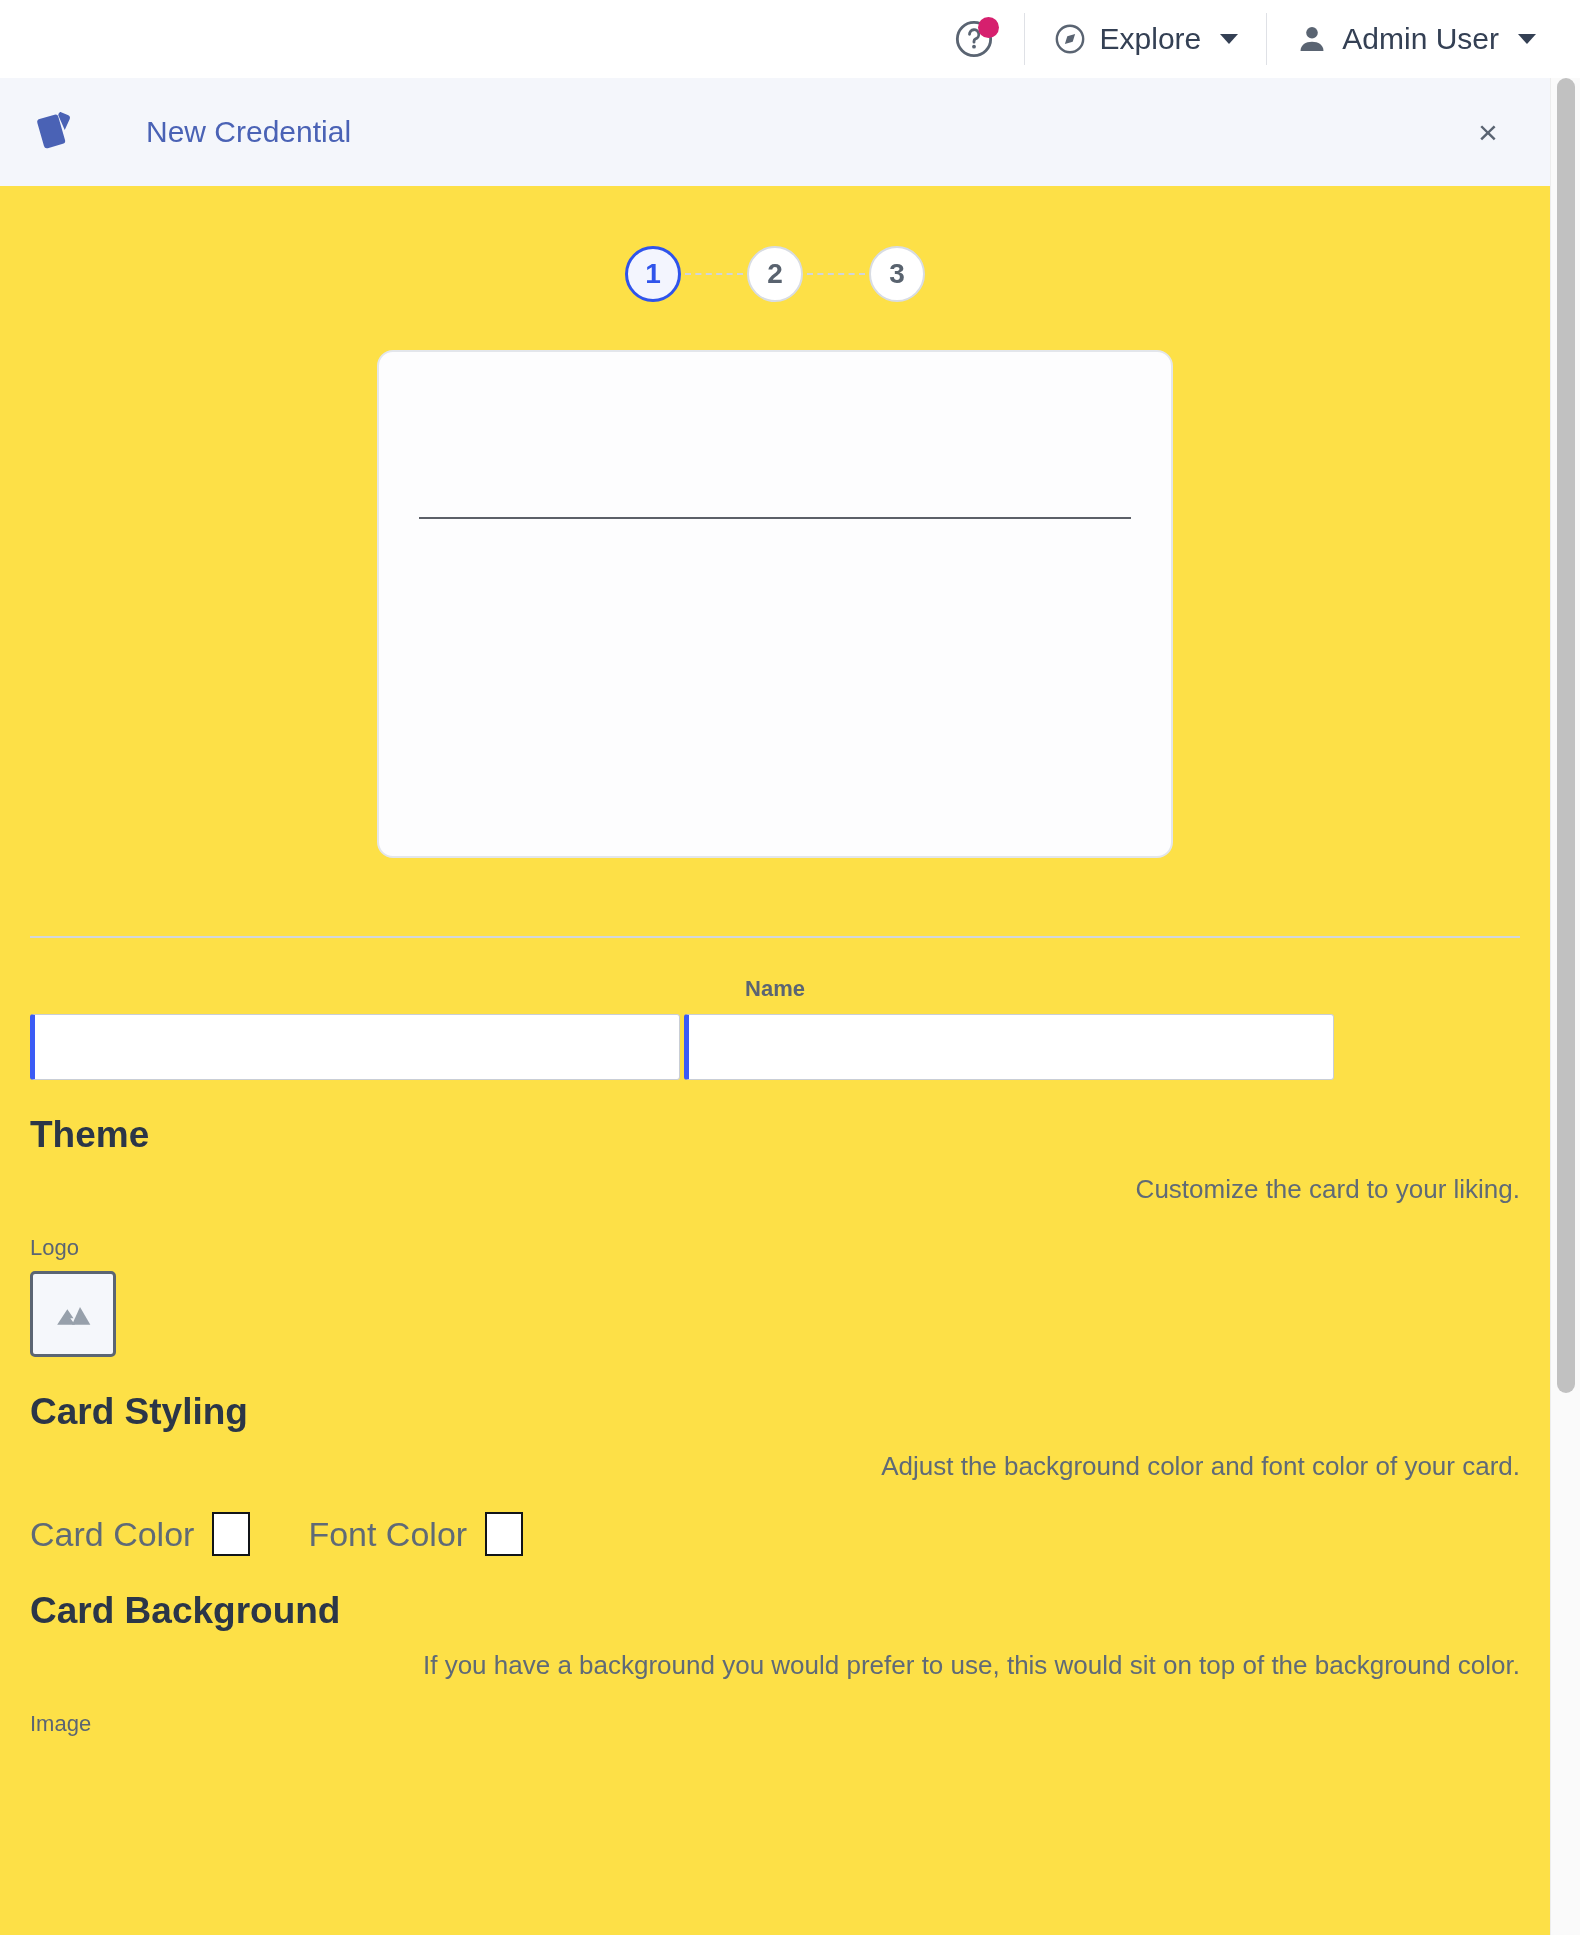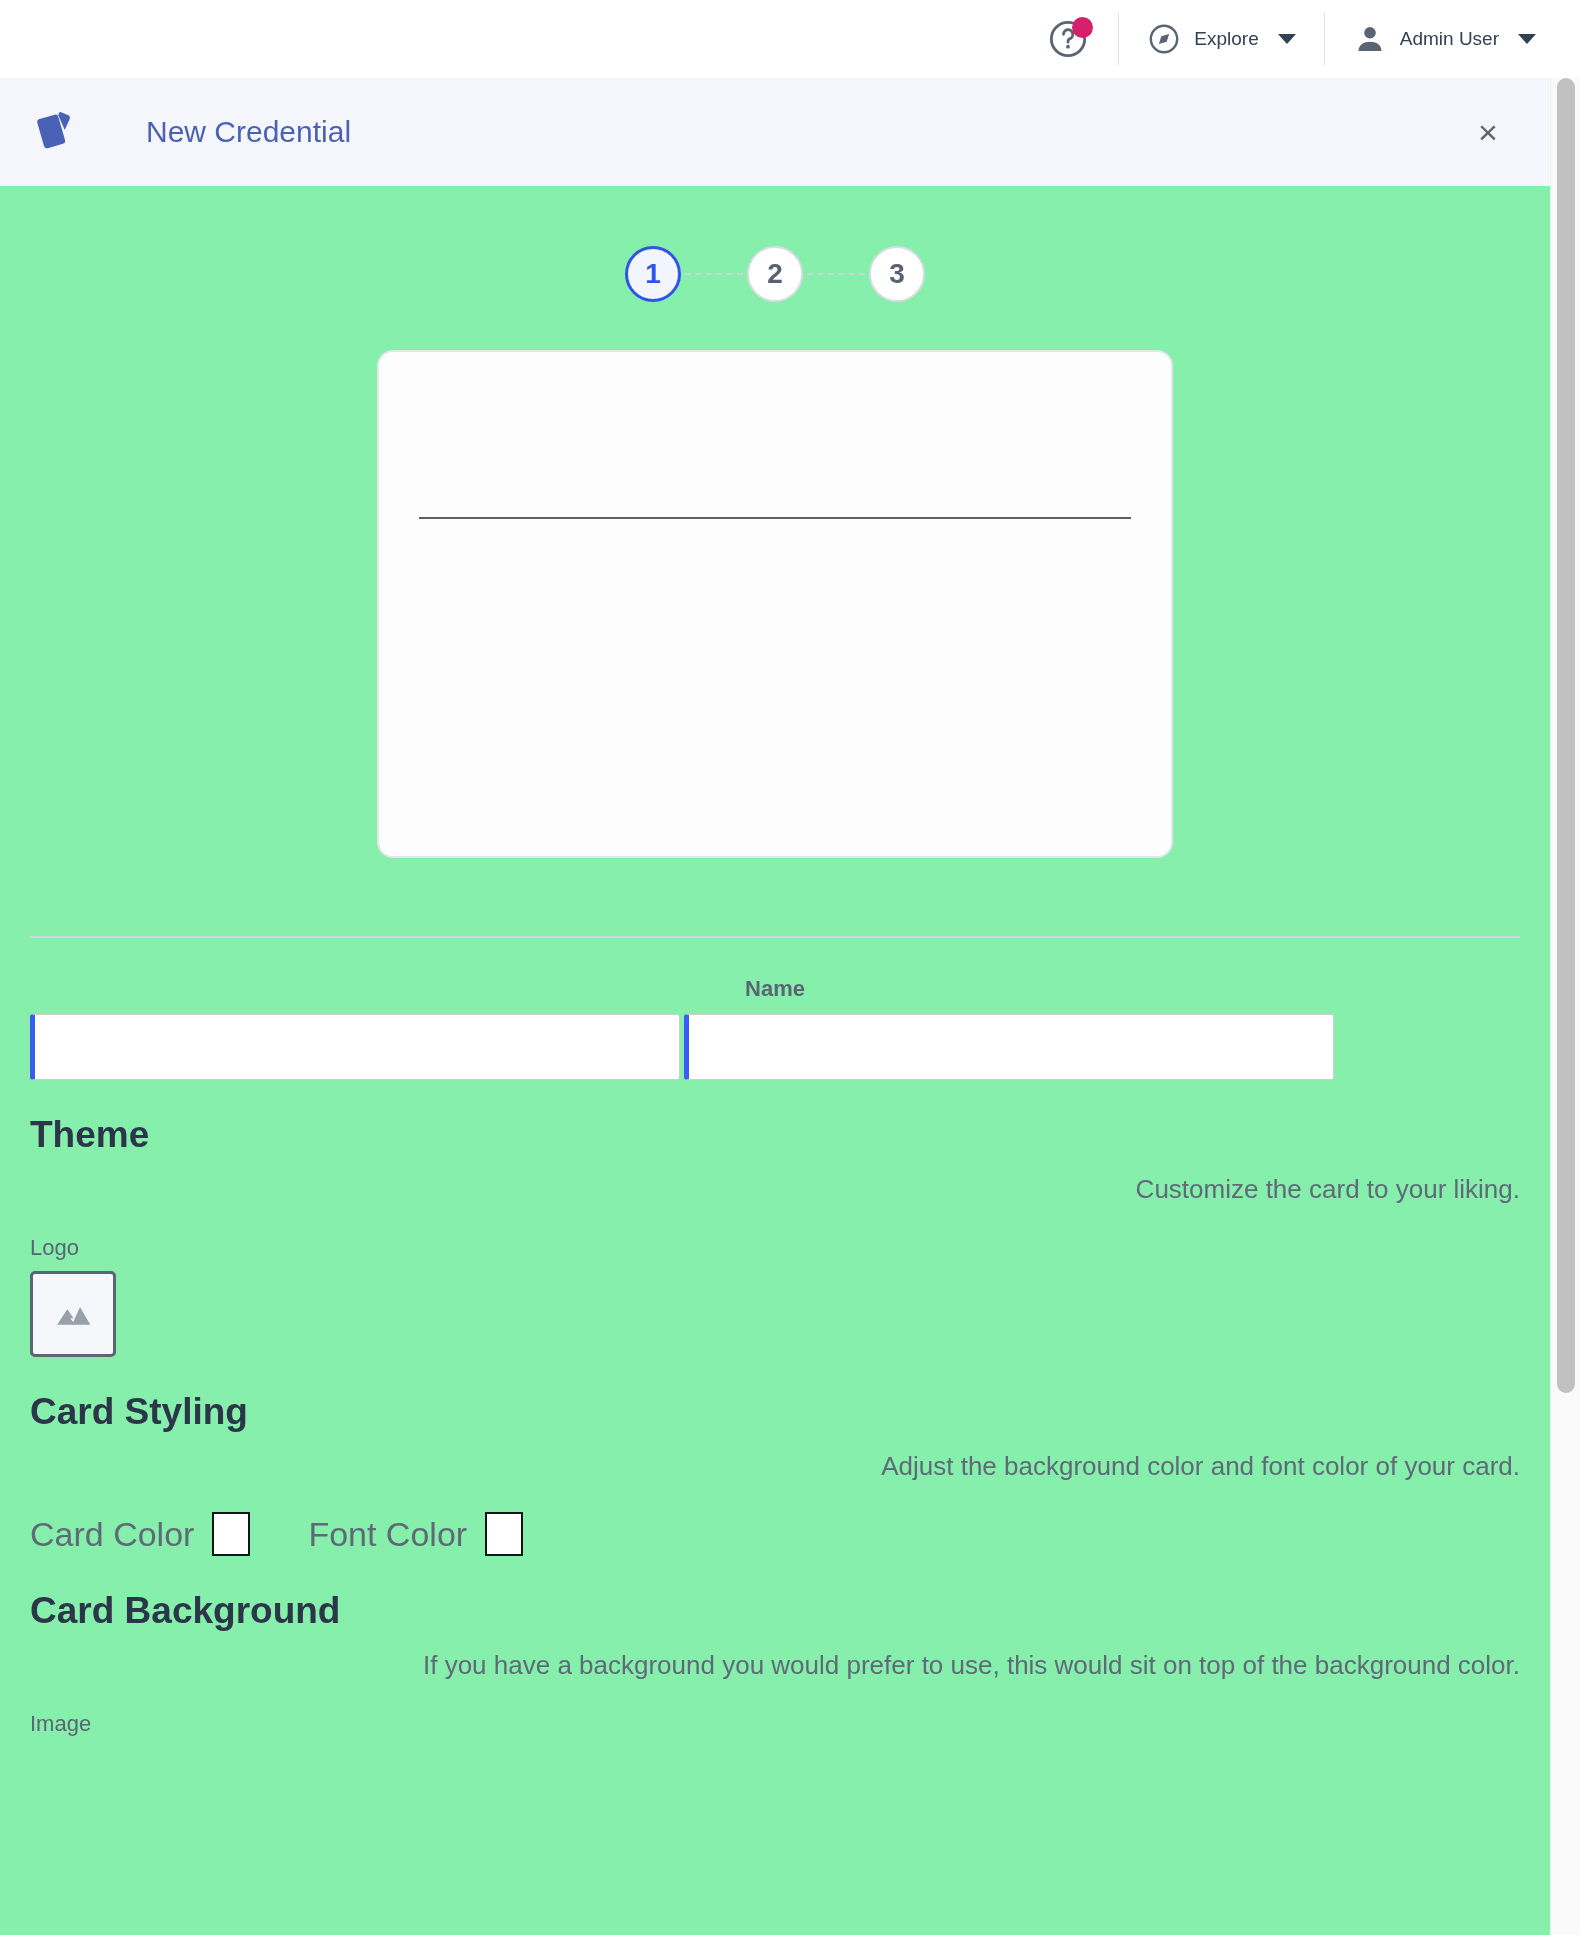--- a/index.html
+++ b/index.html
@@ -50,38 +50,38 @@
     border-radius: 50%;
     background: #d6206e;
   }
   .nav-item {
     display: flex;
     align-items: center;
     gap: 13px;
     padding: 0 26px;
     height: 52px;
     color: #344054;
-    font-size: 19px;
+    font-size: 30px;
     white-space: nowrap;
   }
   .caret {
     width: 0; height: 0;
     border-left: 9px solid transparent;
     border-right: 9px solid transparent;
     border-top: 10px solid #344054;
     margin-left: 6px;
   }
 
   
   .modal {
     position: absolute;
     top: 78px; left: 0;
     width: 1550px;
     height: 1857px;
-    background: #86efac;
+    background: #fde047;
     overflow: hidden;
   }
   .modal-header {
     height: 108px;
     background: #f4f6fb;
     display: flex;
     align-items: center;
     padding: 0 40px 0 34px;
   }
   .brand-logo { width: 50px; height: 50px; flex: 0 0 auto; }

